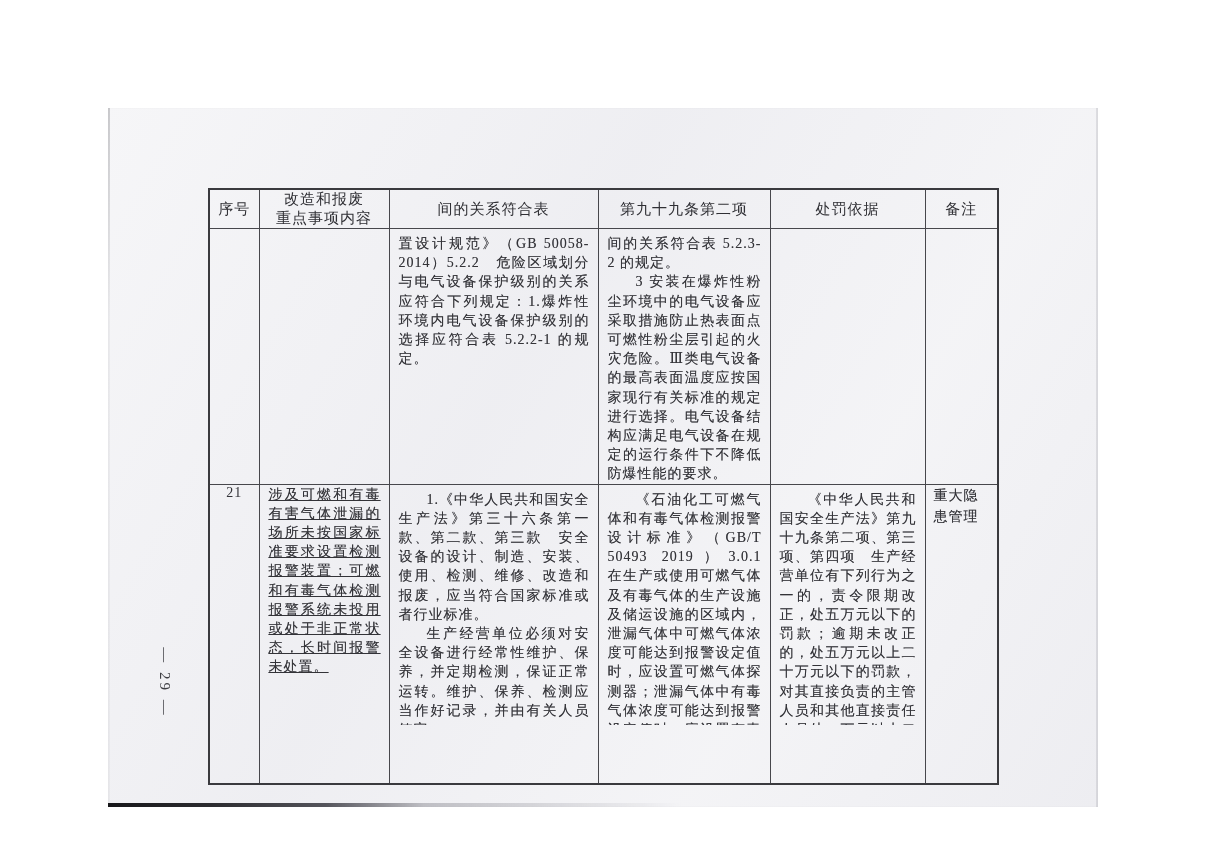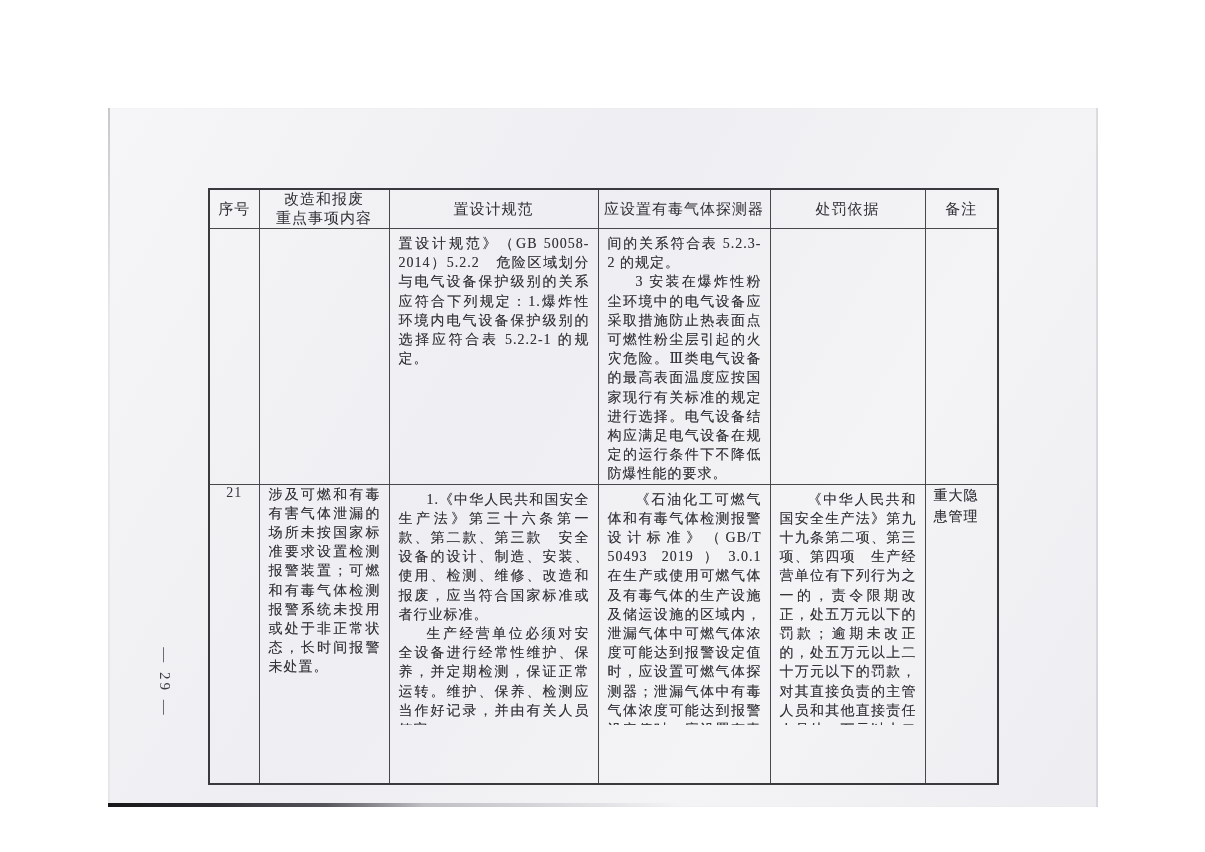--- a/index.html
+++ b/index.html
@@ -65,24 +65,24 @@
     <tbody>
       <tr class="hdr">
         <th>
           <span>序号</span>
         </th>
         <th>
           <div>改造和报废</div>
           <div>重点事项内容</div>
         </th>
         <th>
-          <span>置设计规范</span>
+          <span>间的关系符合表</span>
         </th>
         <th>
-          <span>应设置有毒气体探测器</span>
+          <span>第九十九条第二项</span>
         </th>
         <th>
           <span>处罚依据</span>
         </th>
         <th>
           <span>备注</span>
         </th>
       </tr>
 
       <tr class="row-a">
@@ -101,21 +101,21 @@
         </td>
         <td></td>
         <td></td>
       </tr>
 
       <tr class="row-b">
         <td class="seq-cell v-mid">
           <span>21</span>
         </td>
         <td class="v-mid">
-          <div class="cell-text" style="padding-top:0;">
+          <div class="cell-text" style="padding-top:0;text-decoration:underline;">
             <p>涉及可燃和有毒有害气体泄漏的场所未按国家标准要求设置检测报警装置；可燃和有毒气体检测报警系统未投用或处于非正常状态，长时间报警未处置。</p>
           </div>
         </td>
         <td>
           <div class="clip">
             <div class="cell-text">
               <p class="indent">1.《中华人民共和国安全生产法》第三十六条第一款、第二款、第三款　安全设备的设计、制造、安装、使用、检测、维修、改造和报废，应当符合国家标准或者行业标准。</p>
               <p class="indent">生产经营单位必须对安全设备进行经常性维护、保养，并定期检测，保证正常运转。维护、保养、检测应当作好记录，并由有关人员签字。</p>
 
             </div>

